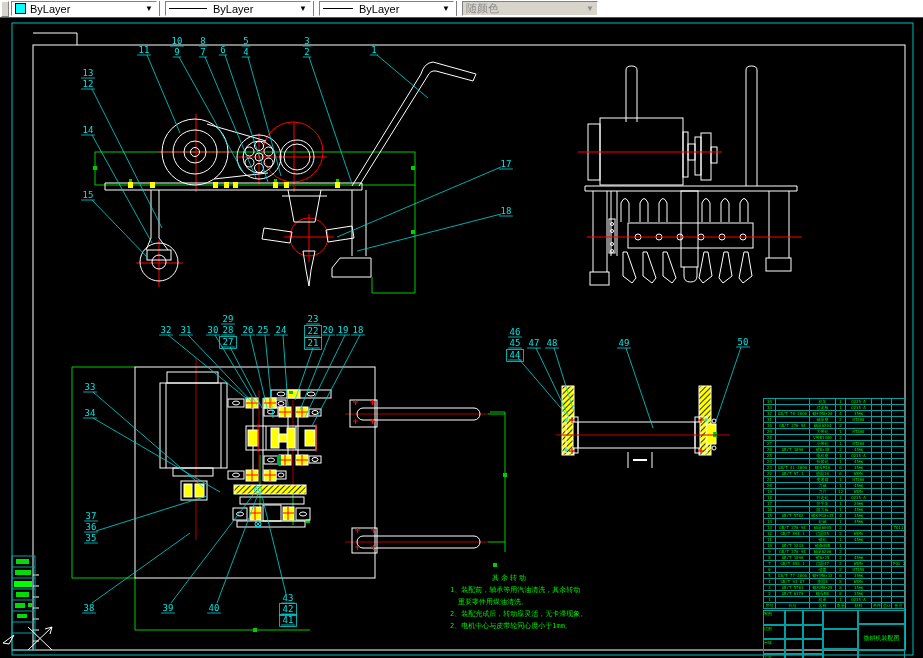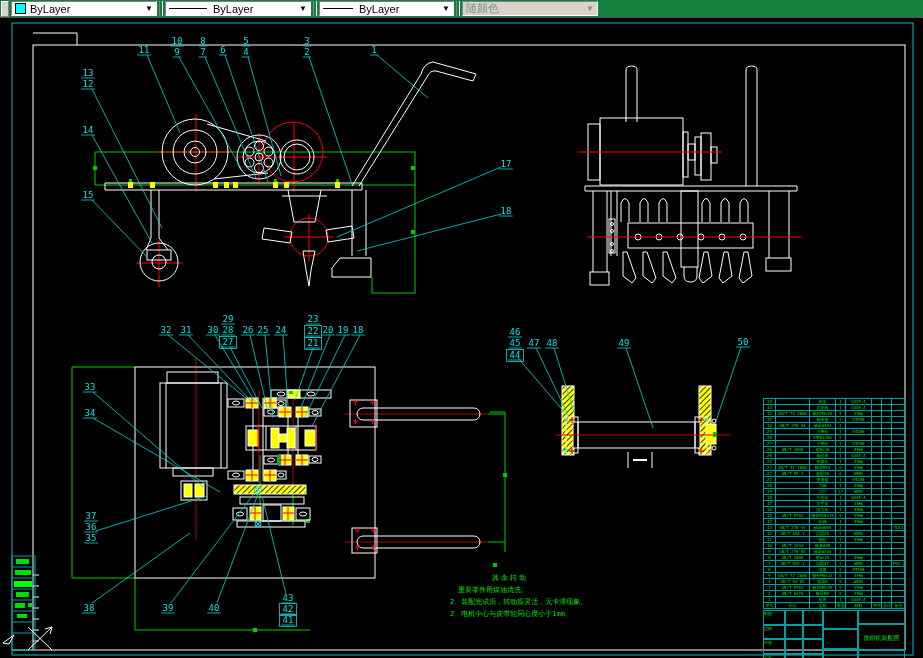--- a/index.html
+++ b/index.html
@@ -1,18 +1,18 @@
 <!DOCTYPE html>
 <html><head>
 <meta charset="utf-8">
 <style>
   html,body{margin:0;padding:0;background:#000;}
   body{width:923px;height:658px;overflow:hidden;font-family:"Liberation Sans",sans-serif;}
   
-  .toolbar{height:18px;background:#15803d;display:flex;align-items:center;
+  .toolbar{height:18px;background:#ffffff;display:flex;align-items:center;
            border-bottom:1px solid #555;box-sizing:border-box;padding:1px 0 1px 1px;}
   .tb-sliver{width:6px;height:14px;background:#d8d4cc;border:1px solid;border-color:#fff #808080 #808080 #fff;margin-right:2px;}
   .sep{width:2px;height:15px;border-left:1px solid #808080;border-right:1px solid #fff;margin:0 2px;}
   .combo{height:15px;background:#fff;border:1px solid;border-color:#808080 #fff #fff #808080;
          display:flex;align-items:center;font:11px "Liberation Sans",sans-serif;color:#000;
          padding:0 3px;box-sizing:border-box;position:relative;}
   .combo .swatch{width:9px;height:9px;background:#00ffff;border:1px solid #000;margin-right:4px;flex:none;}
   .combo .lineglyph{width:38px;height:1px;background:#000;margin-right:6px;flex:none;}
   .combo .lbl{flex:1;white-space:nowrap;overflow:hidden;}
   .combo .arrow{font-size:8px;color:#000;margin-left:4px;flex:none;}
@@ -892,18 +892,19 @@
   <div class="tb-right">
     <div class="cell t1"></div>
     <div class="cell t2">微耕机装配图</div>
     <div class="cell t3"></div>
   </div>
 </div>
 
 <div class="notes">
   <div class="ttl">其余转动</div>
   <div id="notes-lines">
+        <div class="ln">1、装配前，轴承等用汽油清洗，其余转动</div>
         <div class="ln indent">重要零件用煤油清洗。</div>
         <div class="ln">2、装配完成后，转动应灵活，无卡滞现象。</div>
         <div class="ln">2、电机中心与皮带轮同心度小于1mm。</div>
       </div>
 </div>
 </div>
 
 </body></html>

